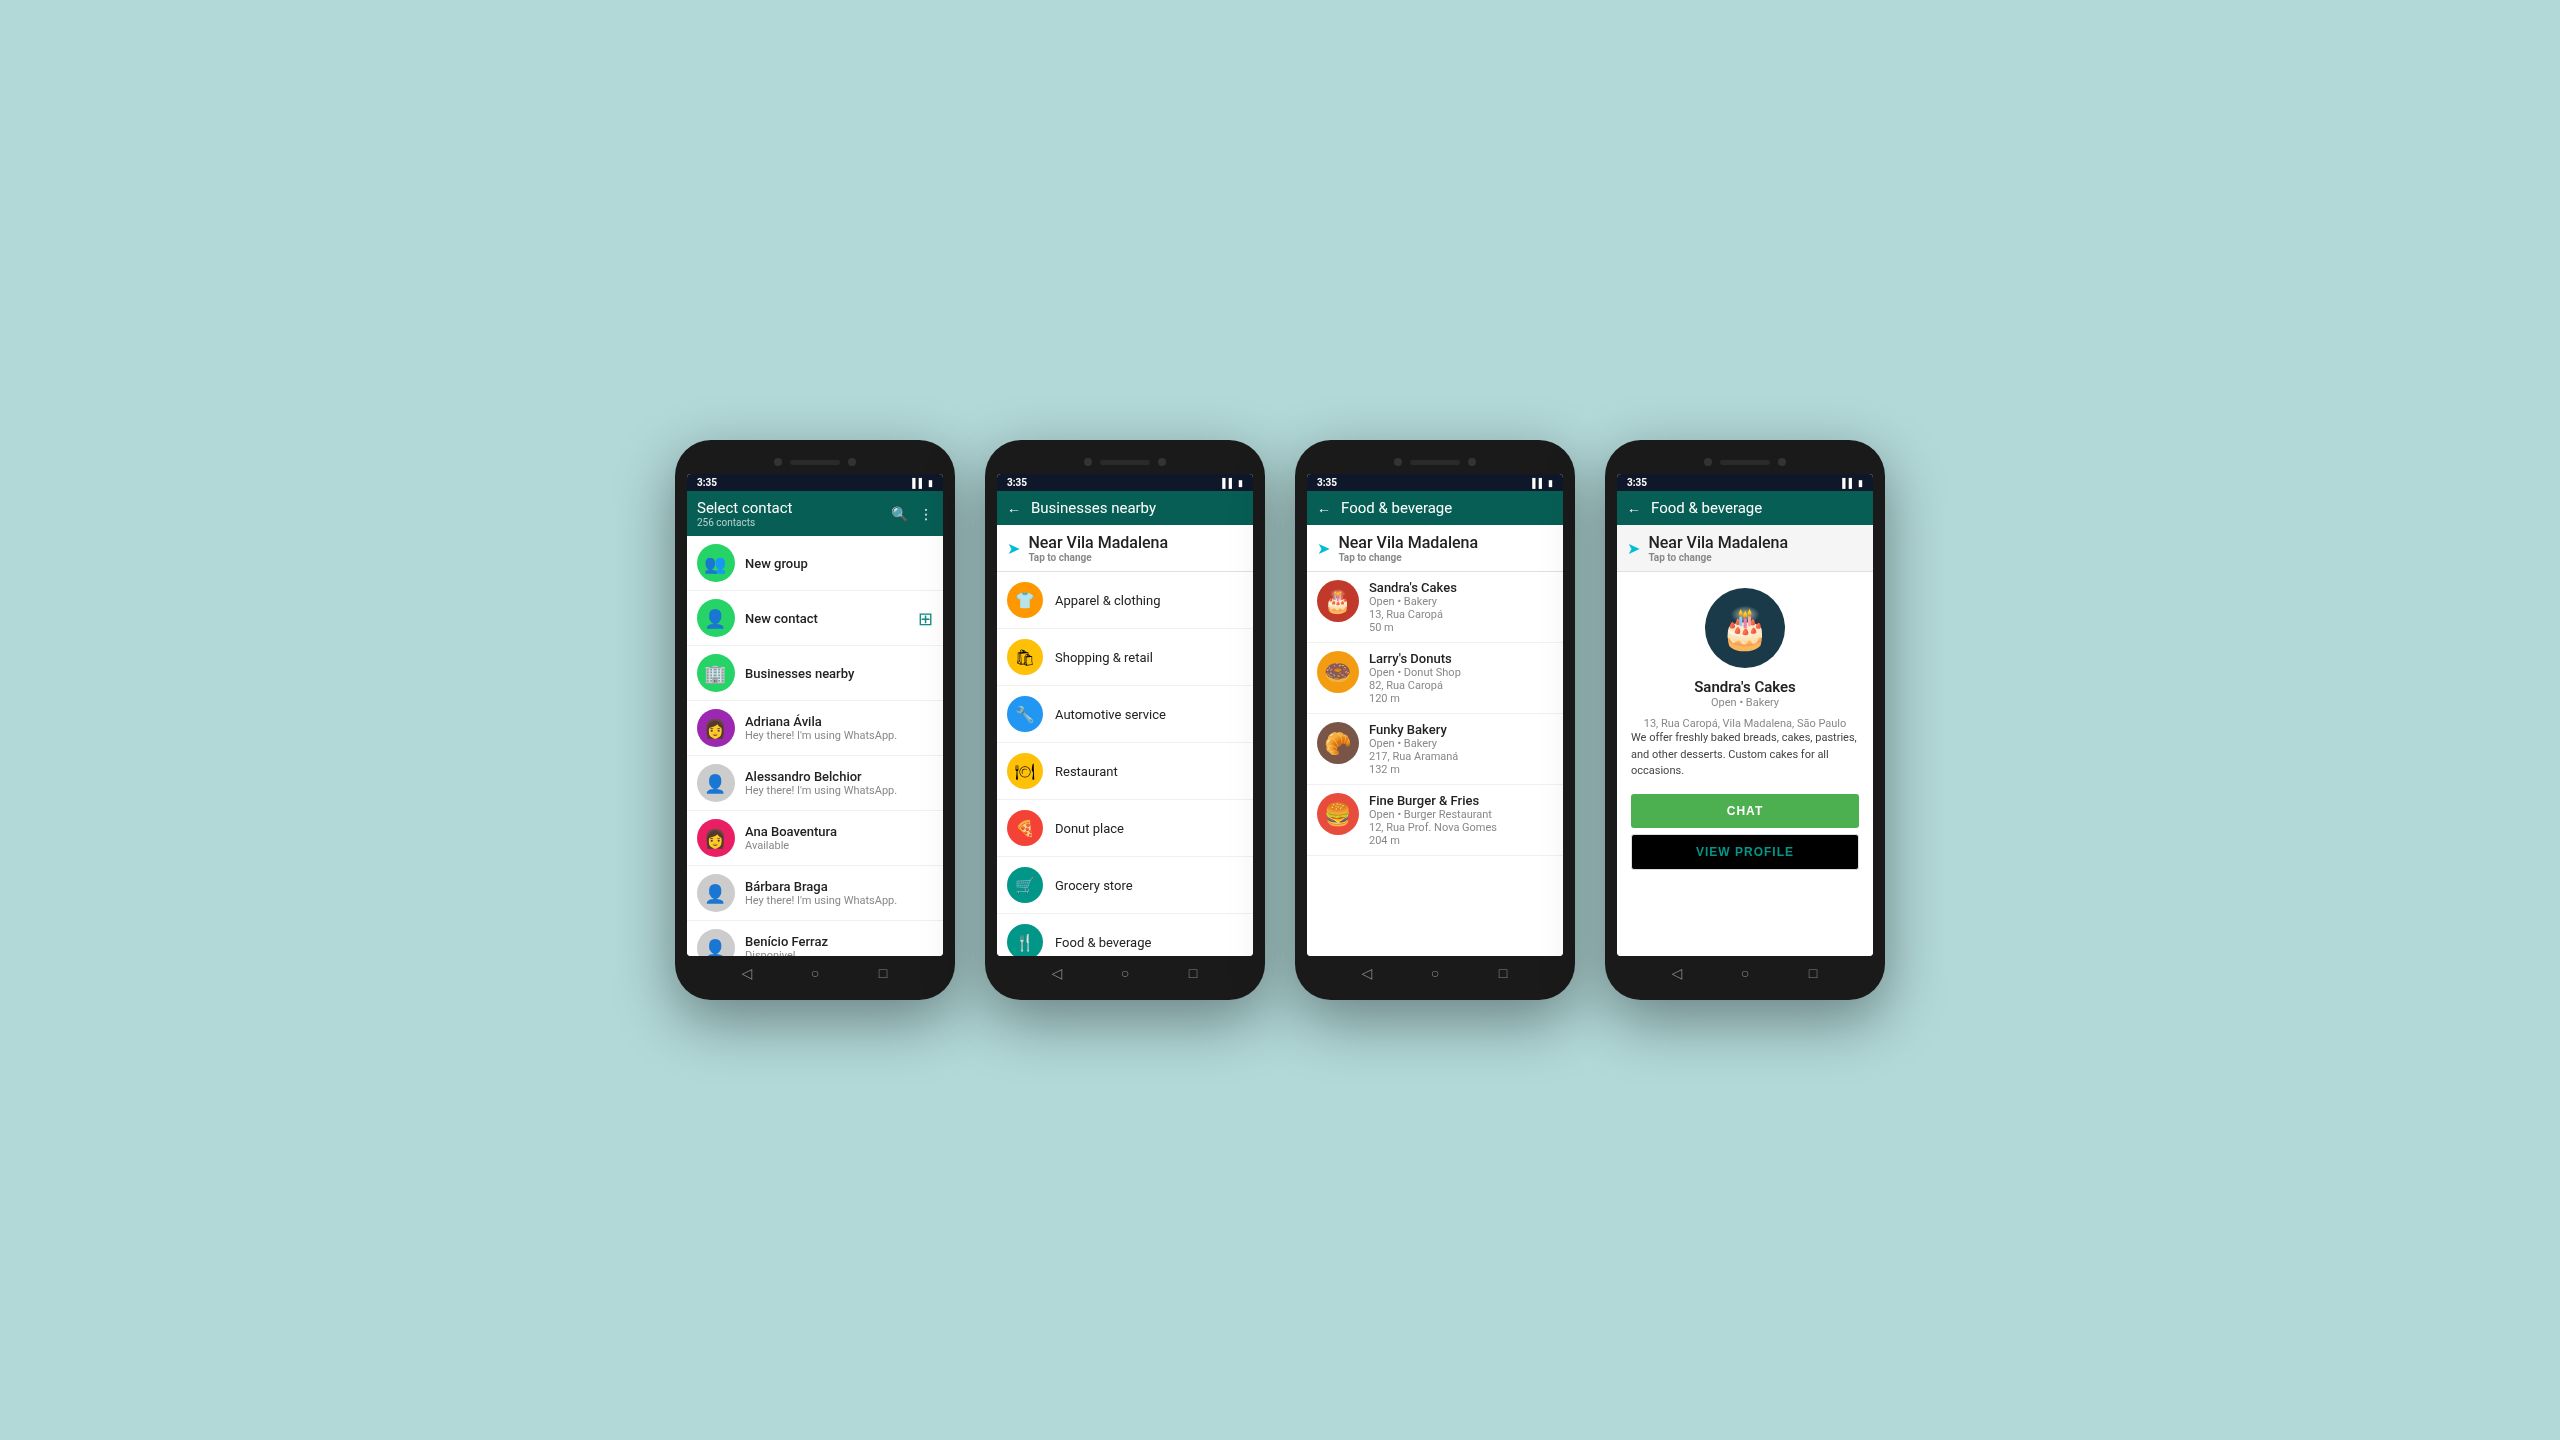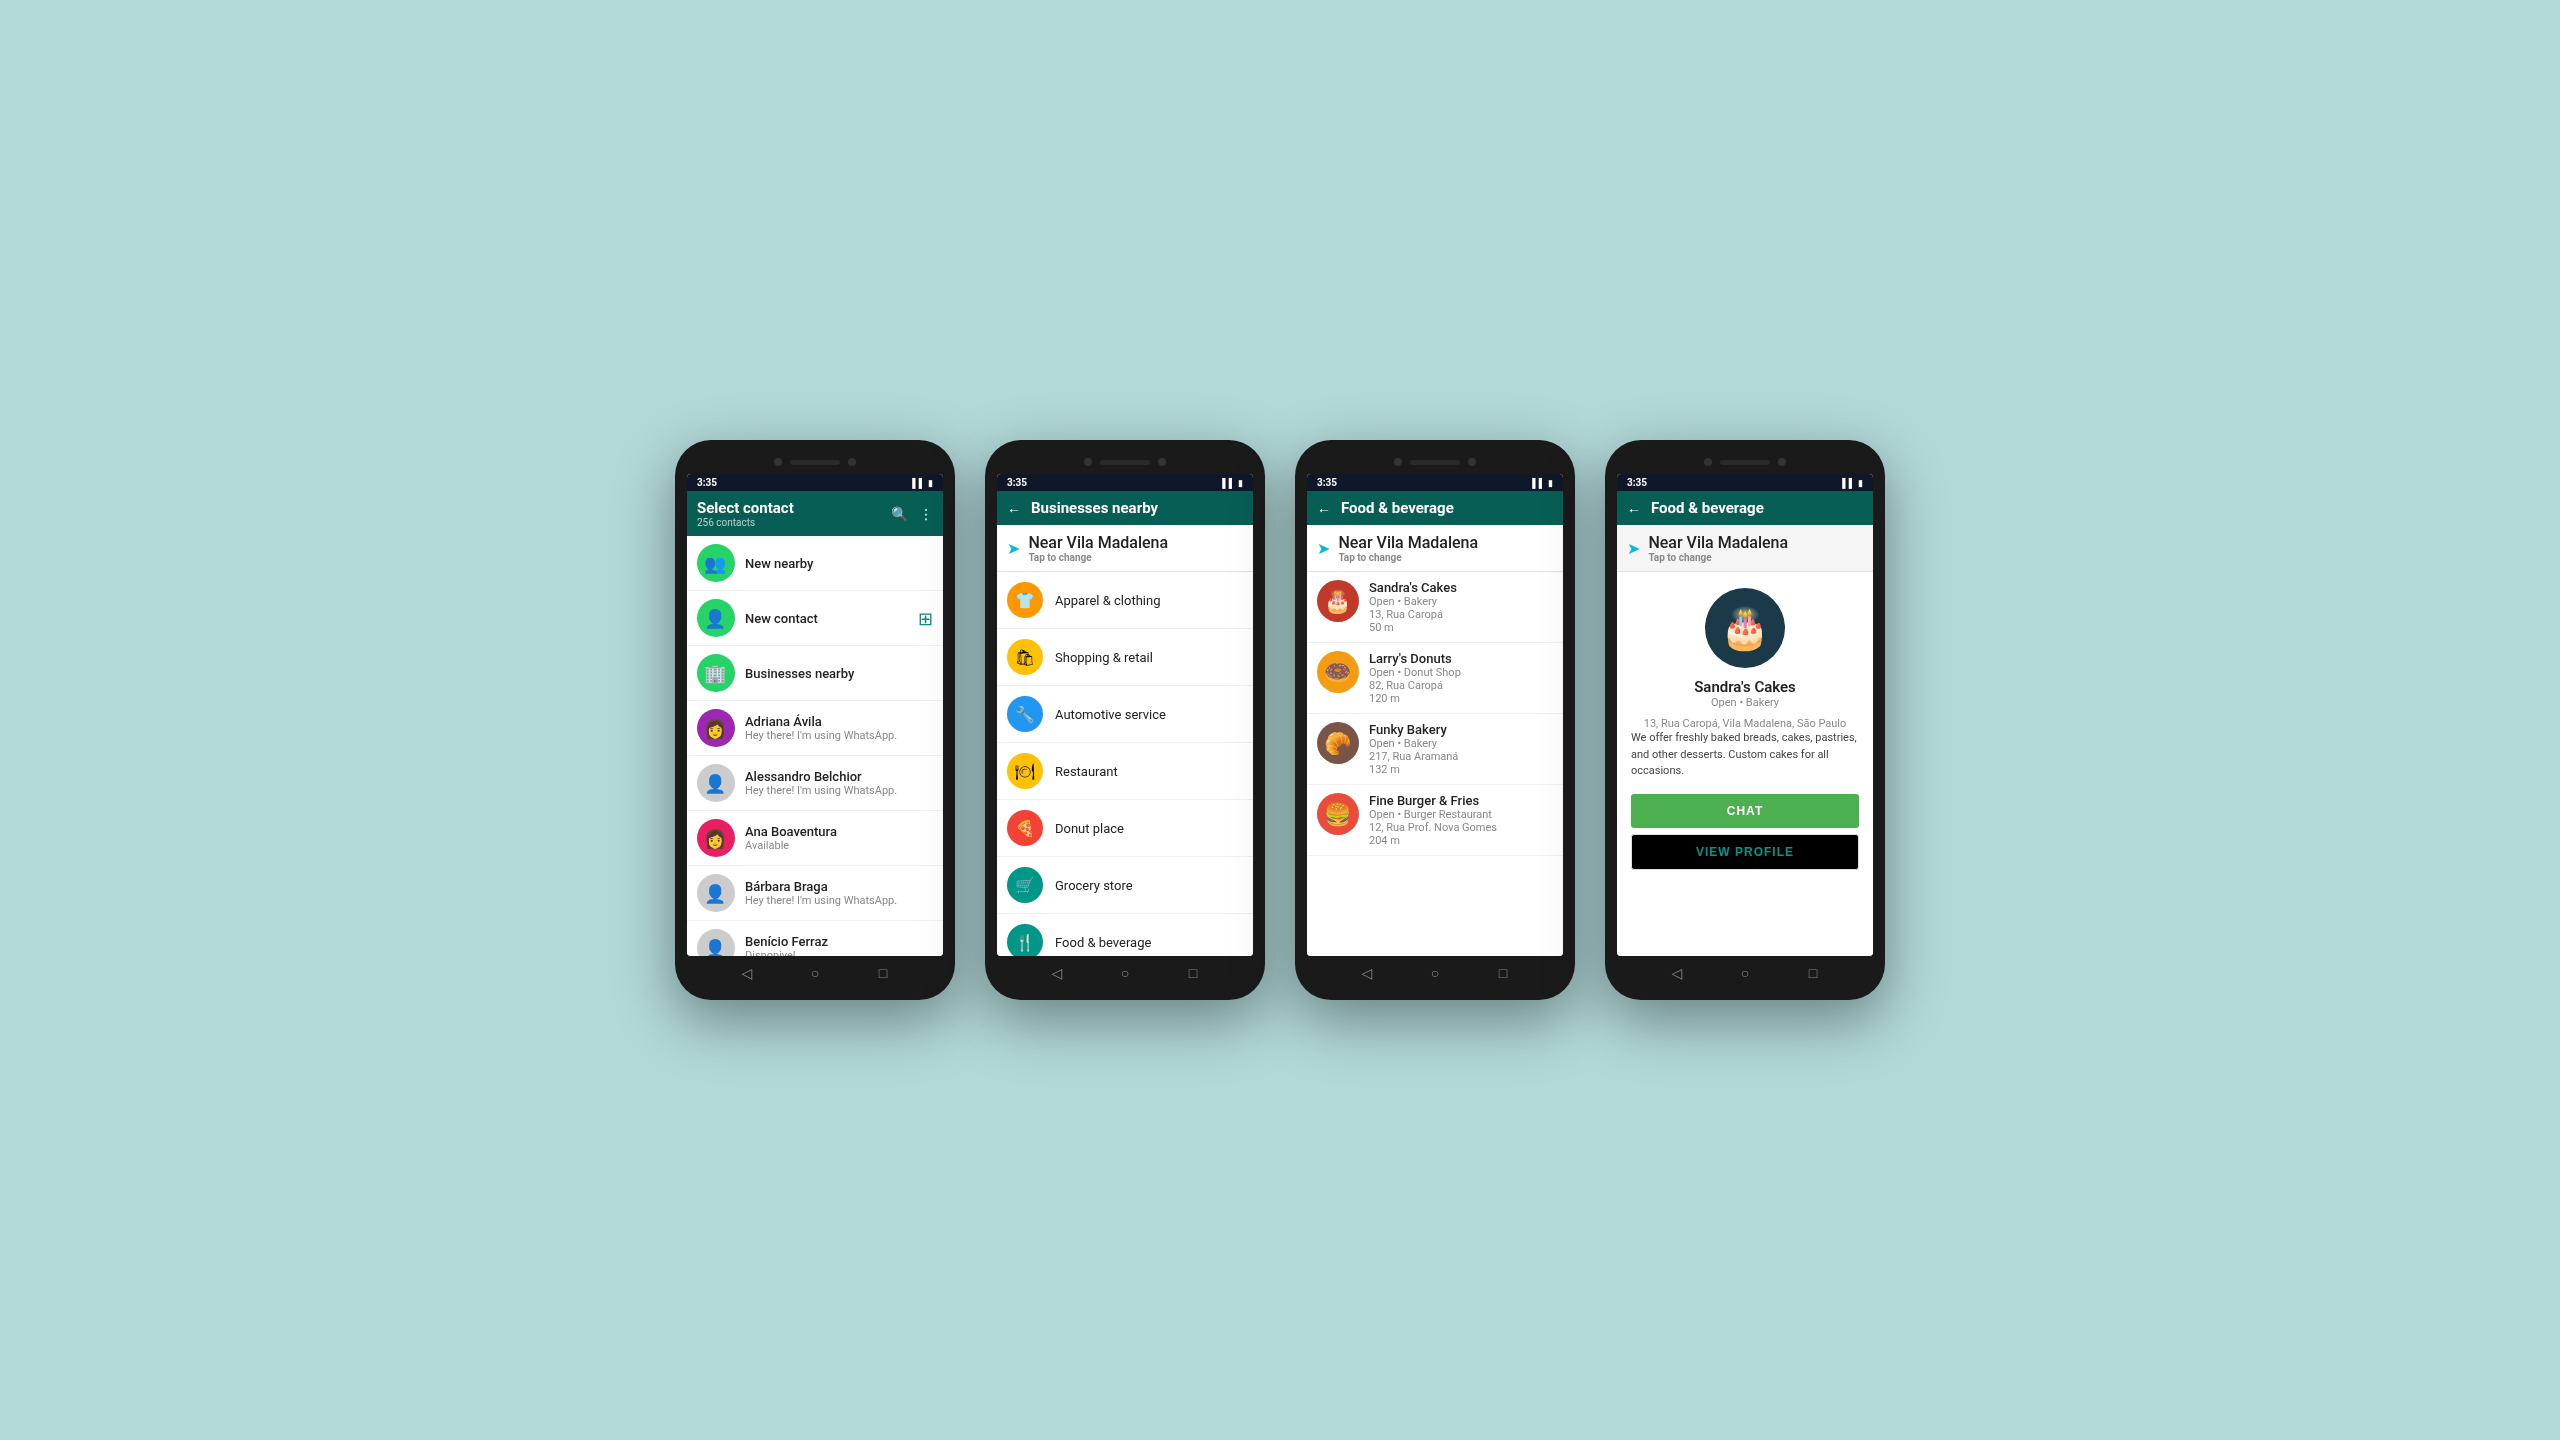--- a/index.html
+++ b/index.html
@@ -101,21 +101,21 @@
     .app-header {
       background: #075e54;
       color: white;
       padding: 8px 10px;
       display: flex;
       align-items: center;
       gap: 10px;
       flex-shrink: 0;
     }
 
-    .app-header-title { font-size: 15px; font-weight: 700; flex: 1; }
+    .app-header-title { font-size: 15px; font-weight: 400; flex: 1; }
     .app-header-subtitle { font-size: 10px; color: rgba(255,255,255,0.7); }
     .header-icon { color: white; font-size: 14px; cursor: pointer; }
 
     
     .screen-content {
       flex: 1;
       overflow-y: auto;
       background: #fff;
     }
 
@@ -317,21 +317,21 @@
           <div class="app-header-subtitle">256 contacts</div>
         </div>
         <span class="header-icon">🔍</span>
         <span class="header-icon">⋮</span>
       </div>
       <div class="screen-content">
 
         <div class="list-item">
           <div class="avatar avatar-green" style="background:#25d366; font-size:18px;">👥</div>
           <div class="item-text">
-            <div class="item-name">New nearby</div>
+            <div class="item-name">New group</div>
           </div>
         </div>
 
         <div class="list-item">
           <div class="avatar avatar-green" style="background:#25d366; font-size:18px;">👤</div>
           <div class="item-text">
             <div class="item-name">New contact</div>
           </div>
           <span class="qr-icon">⊞</span>
         </div>

